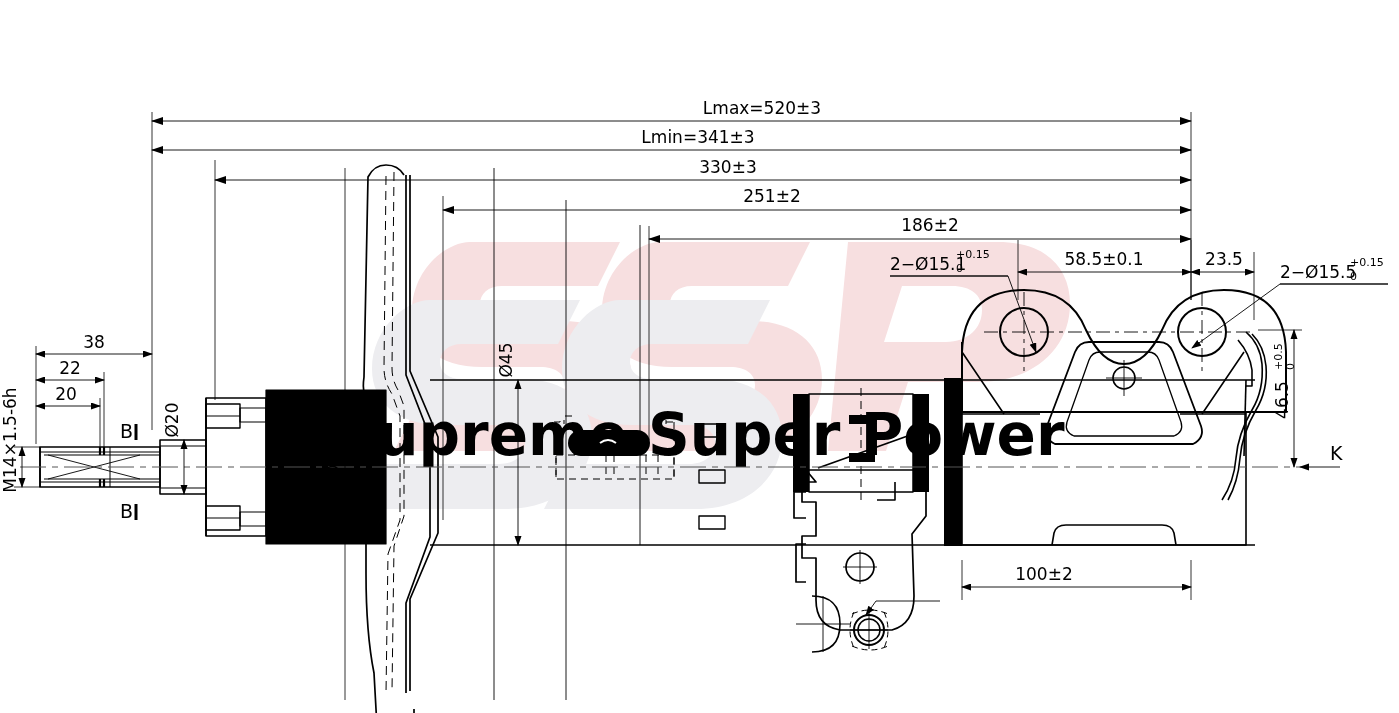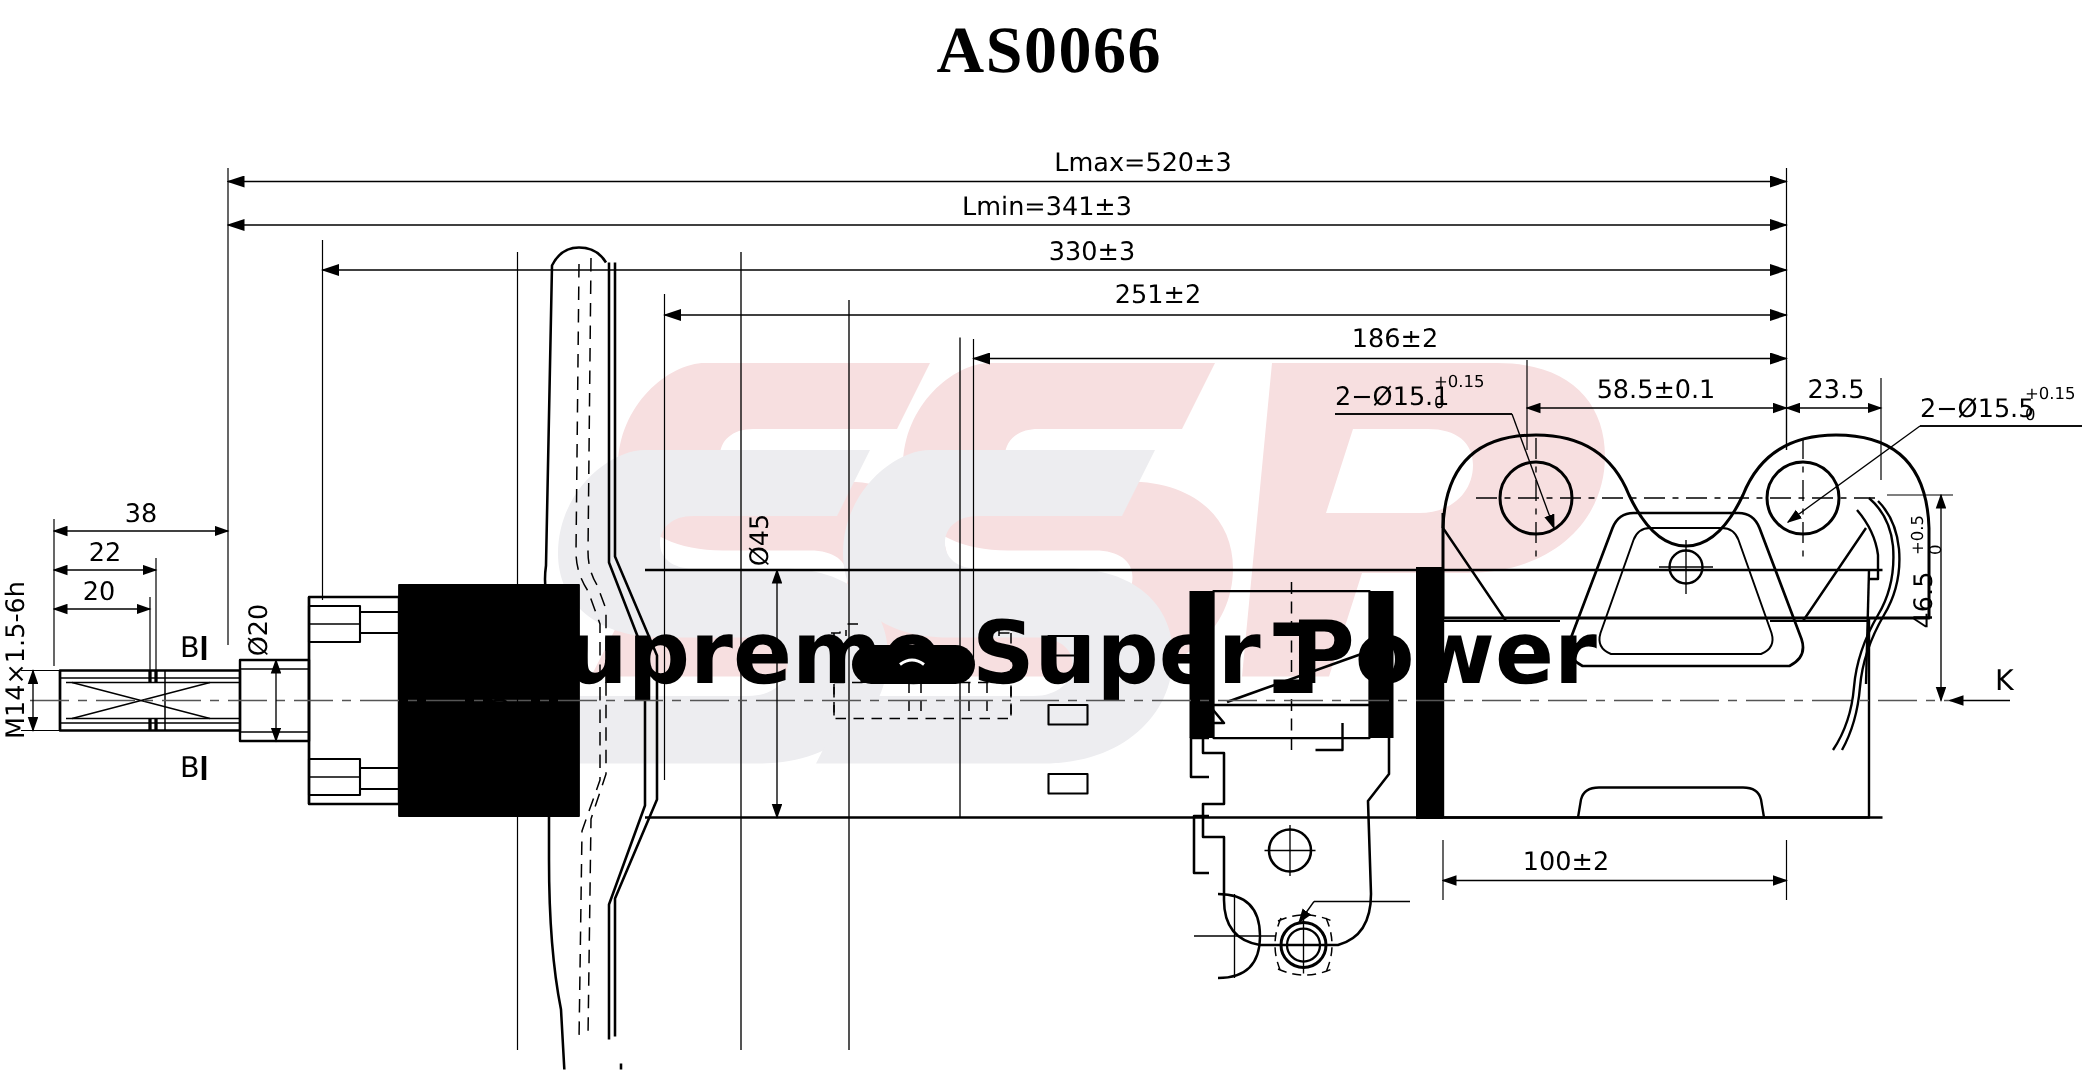--- a/index.html
+++ b/index.html
@@ -16,21 +16,20 @@
   text{font-family:"DejaVu Sans","Liberation Sans",sans-serif;fill:#000;}
   .dimtxt{font-size:17px;}
   .dimtxt-s{font-size:11px;}
   .dimtxt-k{font-size:19px;}
 </style>
 </head>
 <body>
 
 <div id="stage">
 
-  <div id="title">AS0066</div>
 
   <svg class="wm" viewBox="0 0 1399 713">
     <g fill="#f7dfe0">
 
       <path d="M470 242 h150 l-22 44 h-96 c-14 0 -22 8 -22 18 c0 10 8 17 22 17 h60
                c44 0 70 24 70 58 c0 40 -34 72 -86 72 h-152 l23 -45 h122 c16 0 26 -9 26 -21
                c0 -11 -9 -18 -25 -18 h-58 c-44 0 -70 -23 -70 -56 c0 -41 34 -69 58 -69 z"></path>
       <path d="M660 242 h150 l-22 44 h-96 c-14 0 -22 8 -22 18 c0 10 8 17 22 17 h60
                c44 0 70 24 70 58 c0 40 -34 72 -86 72 h-152 l23 -45 h122 c16 0 26 -9 26 -21
                c0 -11 -9 -18 -25 -18 h-58 c-44 0 -70 -23 -70 -56 c0 -41 34 -69 58 -69 z"></path>

